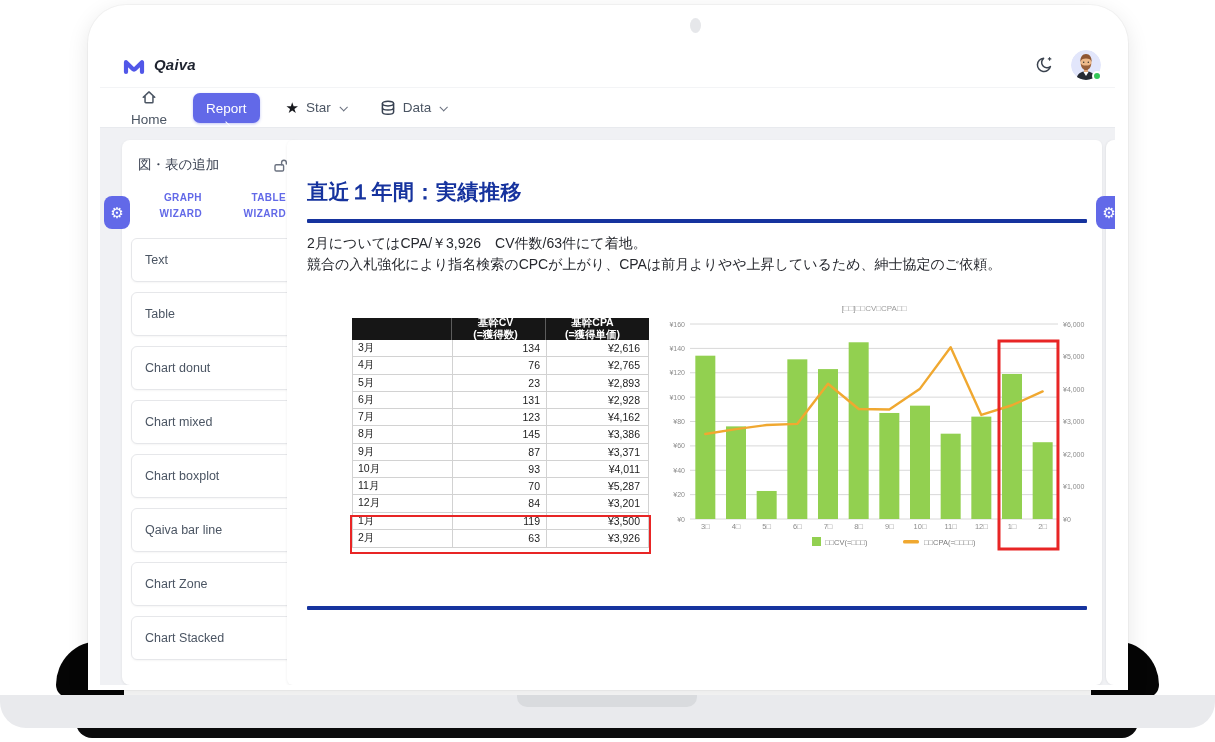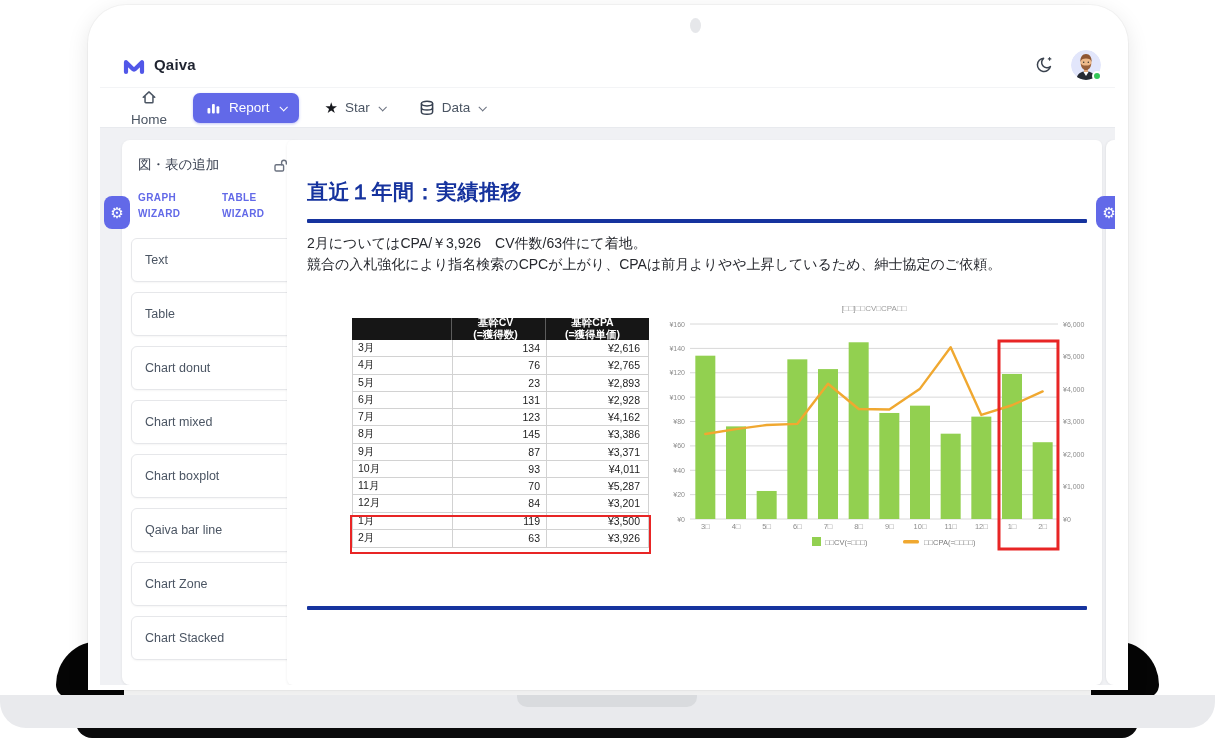--- a/index.html
+++ b/index.html
@@ -13,48 +13,48 @@
   .base-shadow { position:absolute; left:76px; top:722px; width:1062px; height:16px; background:#0a0a0b; border-radius:0 0 18px 18px; z-index:2; }
   .laptop-base { position:absolute; left:0; top:695px; width:1215px; height:33px; background:#e9eaed; border-radius:0 0 26px 26px; z-index:4; }
   .base-notch { position:absolute; left:517px; top:0; width:180px; height:12px; background:#d9dbde; border-radius:0 0 10px 10px; }
   .screen { position:absolute; left:88px; top:5px; width:1040px; height:685px; background:#ffffff; border-radius:38px 38px 0 0; box-shadow:0 6px 22px rgba(0,0,0,0.10), 0 0 0 1px rgba(0,0,0,0.03); z-index:3; }
   .camera { position:absolute; left:602px; top:13px; width:11px; height:15px; border-radius:50%; background:#e6e7ea; z-index:5; }
 
   
   .app { position:absolute; left:100px; top:42px; width:1015px; height:643px; background:#fff; overflow:hidden; z-index:5; }
 
   .app-header { position:absolute; left:0; top:0; width:100%; height:46px; background:#fff; display:flex; align-items:center; padding:0 14px 0 22px; border-bottom:1px solid #f3f4f6; }
-  .brand { display:flex; align-items:center; gap:8px; }
+  .brand { display:flex; align-items:center; gap:8px;font-style:italic; }
   .brand-name { font-size:15px; font-weight:700; color:#1f2430; letter-spacing:.2px; }
   .header-right { margin-left:auto; display:flex; align-items:center; gap:12px; }
   .icon-btn { width:30px; height:30px; border:none; background:transparent; display:flex; align-items:center; justify-content:center; cursor:pointer; }
   .avatar-wrap { position:relative; width:30px; height:30px; }
   .avatar-wrap svg { display:block; }
   .status-dot { position:absolute; right:-1px; bottom:-1px; width:10px; height:10px; border-radius:50%; background:#35c759; border:2px solid #fff; }
 
   .app-nav { position:absolute; left:0; top:46px; width:100%; height:40px; background:#fff; border-bottom:1px solid #e8eaee; display:flex; align-items:center; padding-left:31px; }
   .nav-item { display:flex; align-items:center; gap:7px; font-size:13.5px; color:#4b5563; cursor:pointer;flex-direction:column; }
-  .nav-btn { display:flex; align-items:center; gap:8px; height:30px; padding:0 13px; margin-left:26px; background:#6269e8; color:#fff; border:none; border-radius:7px; font-size:13.5px; font-family:inherit; cursor:pointer; box-shadow:0 1px 3px rgba(80,90,230,.35); }
+  .nav-btn { display:flex; align-items:center; gap:8px; height:30px; padding:0 13px; margin-left:26px; background:#6269e8; color:#fff; border:none; border-radius:7px; font-size:13.5px; font-family:inherit; cursor:pointer; box-shadow:0 1px 3px rgba(80,90,230,.35);flex-direction:column; }
   .nav-group { display:flex; align-items:center; gap:7px; margin-left:26px; font-size:13.5px; color:#4b5563; cursor:pointer; }
   .nav-group.data { margin-left:34px; }
   .chev { width:6px; height:6px; border-right:1.7px solid #6b7280; border-bottom:1.7px solid #6b7280; transform:rotate(45deg) translateY(-1px); margin-left:2px; }
   .chev.white { border-color:#fff; }
   .star-glyph { font-size:15px; color:#16181d; line-height:1; }
 
   .content { position:absolute; left:0; top:86px; width:100%; height:557px; background:#f0f1f4; }
 
   .gear-btn { position:absolute; width:26px; height:33px; background:#6269e8; border:none; border-radius:8px; color:#fff; font-size:15px; line-height:33px; text-align:center; cursor:pointer; z-index:8; }
   .gear-left { left:4px; top:154px; }
   .gear-right { left:996px; top:154px; }
 
   .sidebar { position:absolute; left:22px; top:98px; width:180px; height:545px; background:#fff; border-radius:8px; box-shadow:0 1px 3px rgba(0,0,0,.07); overflow:hidden; z-index:6; }
   .sb-title-row { display:flex; align-items:center; justify-content:space-between; padding:16px 14px 6px 16px; }
   .sb-title { font-size:13.5px; color:#3b4252; }
   .sb-tabs { display:flex; justify-content:space-around; padding:10px 6px 4px 6px; }
-  .sb-tab { width:64px; text-align:left; font-size:10px; font-weight:700; letter-spacing:.4px; line-height:16px; color:#6269e8; background:none; border:none; font-family:inherit; cursor:pointer; }
+  .sb-tab { width:64px; text-align:right; font-size:10px; font-weight:700; letter-spacing:.4px; line-height:16px; color:#6269e8; background:none; border:none; font-family:inherit; cursor:pointer; }
   .sb-list { padding:12px 9px 0 9px; }
   .sb-card { height:44px; border:1px solid #e6e7ea; border-radius:6px; box-shadow:0 1px 2px rgba(0,0,0,.04); margin-bottom:10px; display:flex; align-items:center; padding-left:13px; font-size:12.5px; color:#4b5563; background:#fff; cursor:grab; }
 
   .main-card { position:absolute; left:187px; top:98px; width:815px; height:545px; background:#fff; border-radius:6px; box-shadow:0 1px 3px rgba(0,0,0,.07); overflow:hidden; z-index:6; }
   .page-title { position:absolute; left:20px; top:38px; font-size:21px; font-weight:700; color:#16339e; letter-spacing:.5px; }
   .blue-rule { position:absolute; left:20px; width:780px; height:3.5px; background:#16339e; border-radius:1px; }
   .rule-top { top:79px; }
   .rule-bottom { top:466px; }
   .para { position:absolute; left:20px; top:93px; font-size:14px; line-height:21px; color:#26282e; }
 

